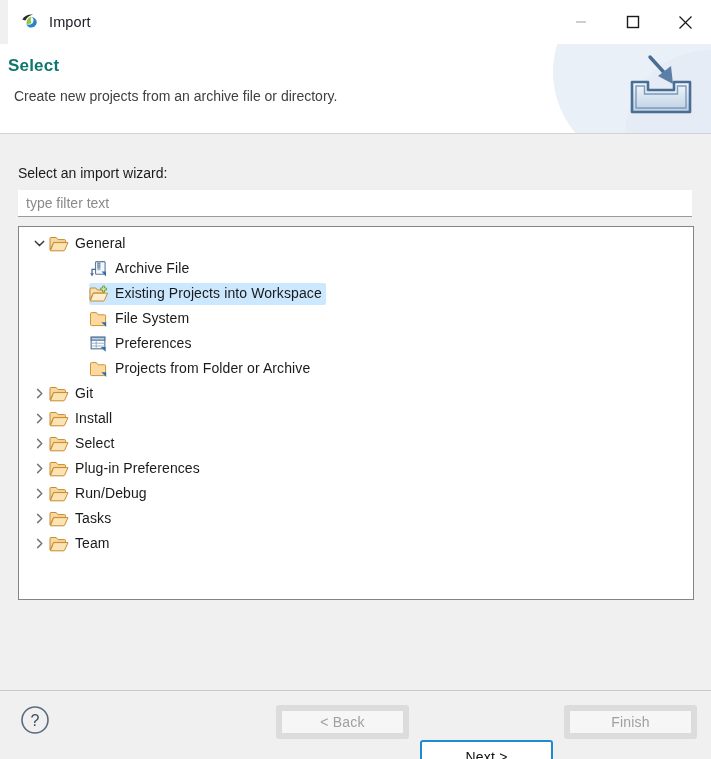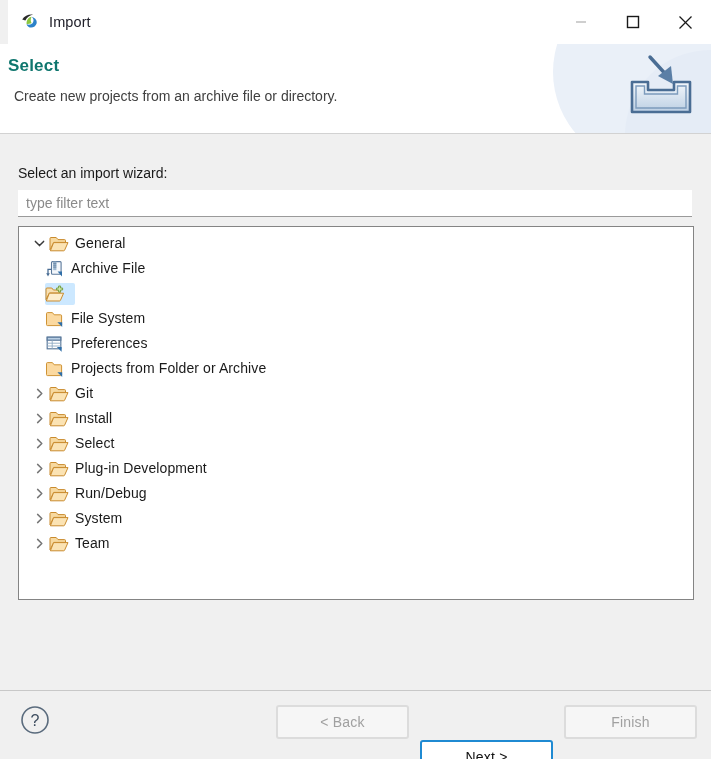--- a/index.html
+++ b/index.html
@@ -168,21 +168,21 @@
     padding-left: 10px;
   }
   .tree-row .twisty {
     width: 20px;
     height: 25px;
     display: flex;
     align-items: center;
     justify-content: center;
     flex: 0 0 auto;
   }
-  .tree-row.child { padding-left: 26px; }
+  .tree-row.child { padding-left: 70px; }
   .tree-row .icon {
     width: 20px;
     height: 18px;
     flex: 0 0 auto;
     position: relative;
     margin-right: 6px;
   }
   .tree-label {
     font-size: 14px;
     color: #1a1a1a;
@@ -222,21 +222,21 @@
   .btn-row {
     position: absolute;
     right: 14px;
     top: 14px;
     display: flex;
     gap: 11px;
   }
   .btn {
     width: 133px;
     height: 34px;
-    border: 2px solid #1d4ed8;
+    border: 6px solid #1d4ed8;
     background: #fdfdfd;
     border-radius: 3px;
     font-family: "Liberation Sans", sans-serif;
     font-size: 14px;
     color: #111111;
     display: flex;
     align-items: center;
     justify-content: center;
     box-sizing: border-box;
     letter-spacing: .2px;
@@ -343,20 +343,21 @@
           <span class="tree-label">Archive File</span>
         </span>
       </div>
       <div class="tree-row child selected">
         <span class="sel-wrap">
           <span class="icon"><svg width="20" height="18" viewBox="0 0 20 18">
               <path d="M1 4 A1 1 0 0 1 2 3 L6.8 3 L8.4 5 L14 5 A1 1 0 0 1 15 6 L15 8 L4.4 8 L1 14.6 Z" fill="#f7e0b2" stroke="#c98b2e" stroke-width="1"></path>
               <path d="M4.3 8.2 L18.6 8.2 L15.4 15.4 A1 1 0 0 1 14.5 16 L1.3 16 Z" fill="#fdeecd" stroke="#c98b2e" stroke-width="1"></path>
               <path d="M13.6 1 L15.6 1 L15.6 3 L17.6 3 L17.6 5 L15.6 5 L15.6 7 L13.6 7 L13.6 5 L11.6 5 L11.6 3 L13.6 3 Z" fill="#cfe7a8" stroke="#6f9a3a" stroke-width=".9"></path>
             </svg></span>
+          <span class="tree-label">Existing Projects into Workspace</span>
         </span>
       </div>
       <div class="tree-row child">
         <span class="sel-wrap">
           <span class="icon"><svg width="20" height="18" viewBox="0 0 20 18">
               <path d="M1.5 3.6 A1 1 0 0 1 2.5 2.6 L7.4 2.6 L9.2 4.8 L15.6 4.8 A1 1 0 0 1 16.6 5.8 L16.6 14.6 A1 1 0 0 1 15.6 15.6 L2.5 15.6 A1 1 0 0 1 1.5 14.6 Z" fill="#fbd9a0" stroke="#cf9334" stroke-width="1"></path>
               <path d="M12.4 12.2 L17.2 12.2 L17.2 17 Z" fill="#2f6ea8"></path>
             </svg></span>
           <span class="tree-label">File System</span>
         </span>
@@ -429,21 +430,21 @@
         <span class="twisty">
           <svg width="11" height="11" viewBox="0 0 11 11">
             <path d="M3.6 1.4 L7.8 5.5 L3.6 9.6" fill="none" stroke="#767676" stroke-width="1.5" stroke-linecap="round" stroke-linejoin="round"></path>
           </svg>
         </span>
         <span class="sel-wrap">
           <span class="icon"><svg width="20" height="18" viewBox="0 0 20 18">
               <path d="M1 3.5 A1 1 0 0 1 2 2.5 L7.2 2.5 L9 4.6 L15.5 4.6 A1 1 0 0 1 16.5 5.6 L16.5 7.4 L4.8 7.4 L1 14.8 Z" fill="#f7d9a0" stroke="#c98b2e" stroke-width="1"></path>
               <path d="M4.6 7.6 L19 7.6 L15.6 15.2 A1 1 0 0 1 14.7 15.8 L1.4 15.8 Z" fill="#fbe3b4" stroke="#c98b2e" stroke-width="1"></path>
             </svg></span>
-          <span class="tree-label">Plug-in Development</span>
+          <span class="tree-label">Plug-in Preferences</span>
         </span>
       </div>
       <div class="tree-row">
         <span class="twisty">
           <svg width="11" height="11" viewBox="0 0 11 11">
             <path d="M3.6 1.4 L7.8 5.5 L3.6 9.6" fill="none" stroke="#767676" stroke-width="1.5" stroke-linecap="round" stroke-linejoin="round"></path>
           </svg>
         </span>
         <span class="sel-wrap">
           <span class="icon"><svg width="20" height="18" viewBox="0 0 20 18">
@@ -457,21 +458,21 @@
         <span class="twisty">
           <svg width="11" height="11" viewBox="0 0 11 11">
             <path d="M3.6 1.4 L7.8 5.5 L3.6 9.6" fill="none" stroke="#767676" stroke-width="1.5" stroke-linecap="round" stroke-linejoin="round"></path>
           </svg>
         </span>
         <span class="sel-wrap">
           <span class="icon"><svg width="20" height="18" viewBox="0 0 20 18">
               <path d="M1 3.5 A1 1 0 0 1 2 2.5 L7.2 2.5 L9 4.6 L15.5 4.6 A1 1 0 0 1 16.5 5.6 L16.5 7.4 L4.8 7.4 L1 14.8 Z" fill="#f7d9a0" stroke="#c98b2e" stroke-width="1"></path>
               <path d="M4.6 7.6 L19 7.6 L15.6 15.2 A1 1 0 0 1 14.7 15.8 L1.4 15.8 Z" fill="#fbe3b4" stroke="#c98b2e" stroke-width="1"></path>
             </svg></span>
-          <span class="tree-label">System</span>
+          <span class="tree-label">Tasks</span>
         </span>
       </div>
       <div class="tree-row">
         <span class="twisty">
           <svg width="11" height="11" viewBox="0 0 11 11">
             <path d="M3.6 1.4 L7.8 5.5 L3.6 9.6" fill="none" stroke="#767676" stroke-width="1.5" stroke-linecap="round" stroke-linejoin="round"></path>
           </svg>
         </span>
         <span class="sel-wrap">
           <span class="icon"><svg width="20" height="18" viewBox="0 0 20 18">

